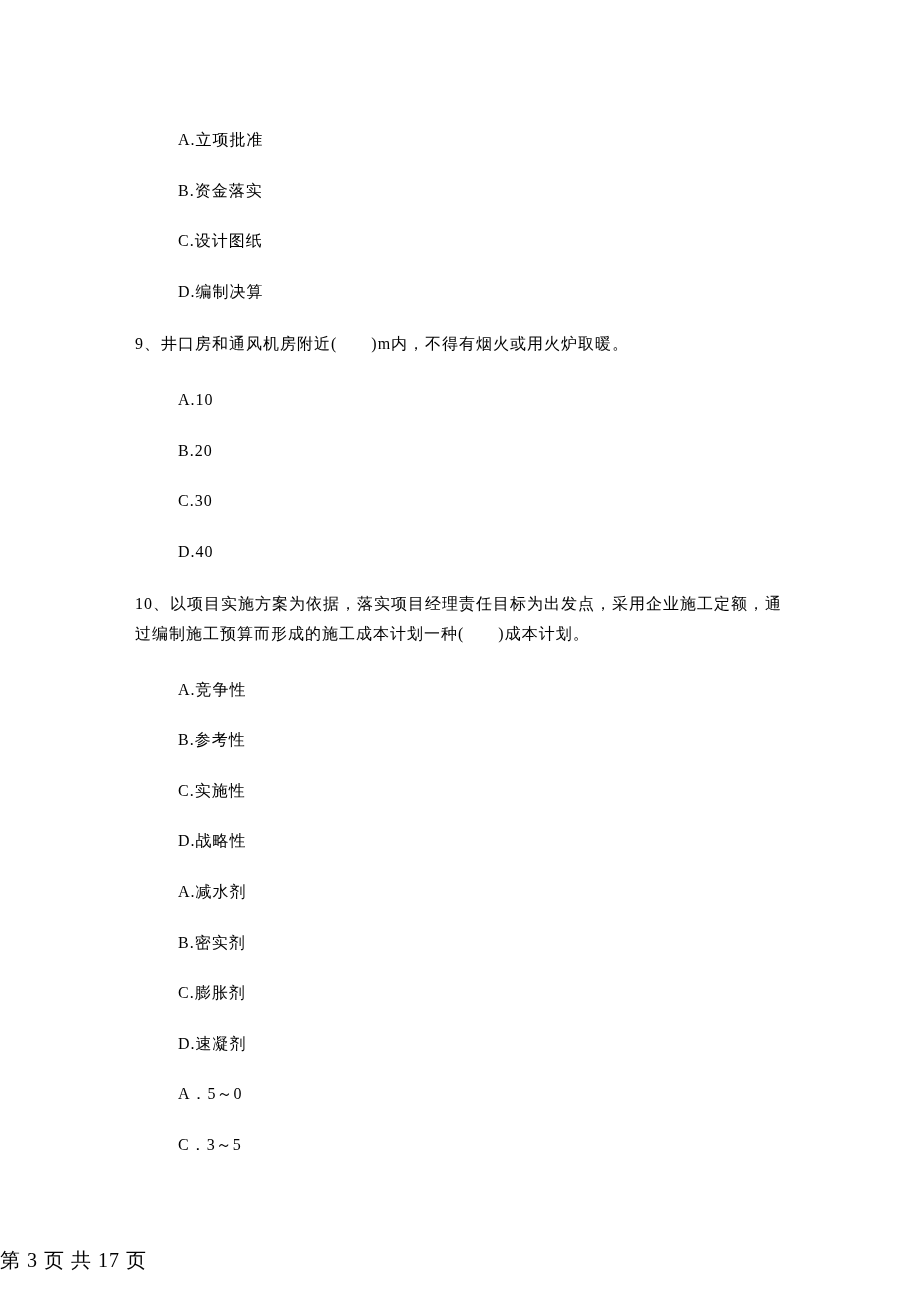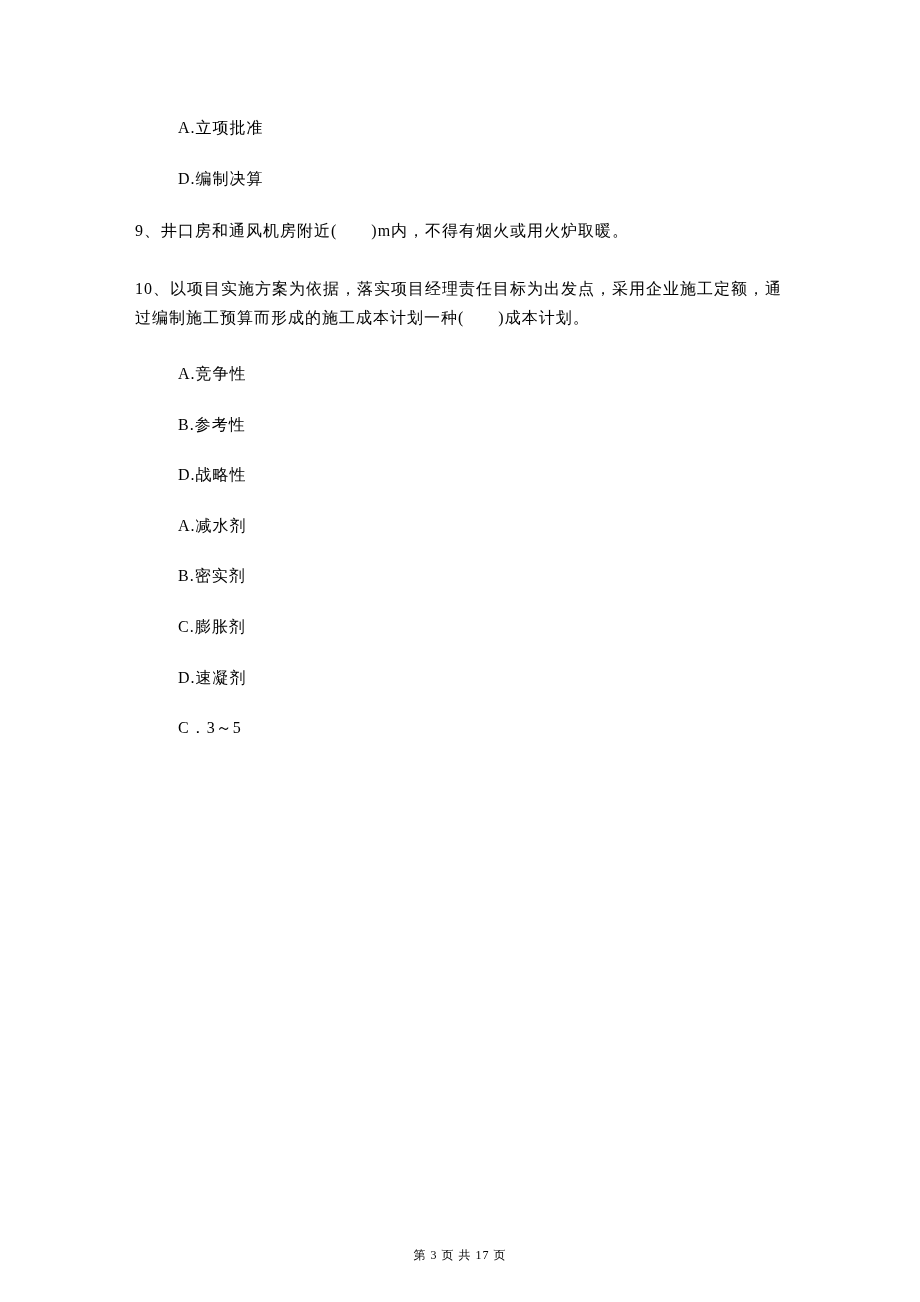--- a/index.html
+++ b/index.html
@@ -25,60 +25,69 @@
     margin-bottom: 25px;
     letter-spacing: 1px;
   }
   .question {
     margin-top: 13px;
     margin-bottom: 28px;
     letter-spacing: 1px;
     line-height: 1.85;
   }
   .option-set {
-    margin-top: 0;
+    margin-top: 12px;
   }
   .q-gap-sm {
     margin-top: 22px;
   }
   .footer {
     position: absolute;
-    bottom: 38px;
+    bottom: 28px;
     width: 100%;
-    text-align: center;
-    font-size: 12px;
+    font-size: 20px;
     letter-spacing: 1px;
   }
 </style>
 </head>
 <body>
 
 <div class="content">
 
   <div class="option-set">
     <div class="option">A.立项批准</div>
+    <div class="option">B.资金落实</div>
+    <div class="option">C.设计图纸</div>
     <div class="option">D.编制决算</div>
   </div>
 
   <div class="question q-gap-sm">9、井口房和通风机房附近(　　)m内，不得有烟火或用火炉取暖。</div>
+  <div class="option-set">
+    <div class="option">A.10</div>
+    <div class="option">B.20</div>
+    <div class="option">C.30</div>
+    <div class="option">D.40</div>
+  </div>
 
   <div class="question q-gap-sm">10、以项目实施方案为依据，落实项目经理责任目标为出发点，采用企业施工定额，通过编制施工预算而形成的施工成本计划一种(　　)成本计划。</div>
   <div class="option-set">
     <div class="option">A.竞争性</div>
     <div class="option">B.参考性</div>
+    <div class="option">C.实施性</div>
     <div class="option">D.战略性</div>
   </div>
 
   <div class="option-set">
     <div class="option">A.减水剂</div>
     <div class="option">B.密实剂</div>
     <div class="option">C.膨胀剂</div>
     <div class="option">D.速凝剂</div>
   </div>
 
   <div class="option-set">
+    <div class="option">A．5～0</div>
     <div class="option">C．3～5</div>
 
   </div>
 
 </div>
 
 <div class="footer">第 3 页 共 17 页</div>
 
 </body></html>

